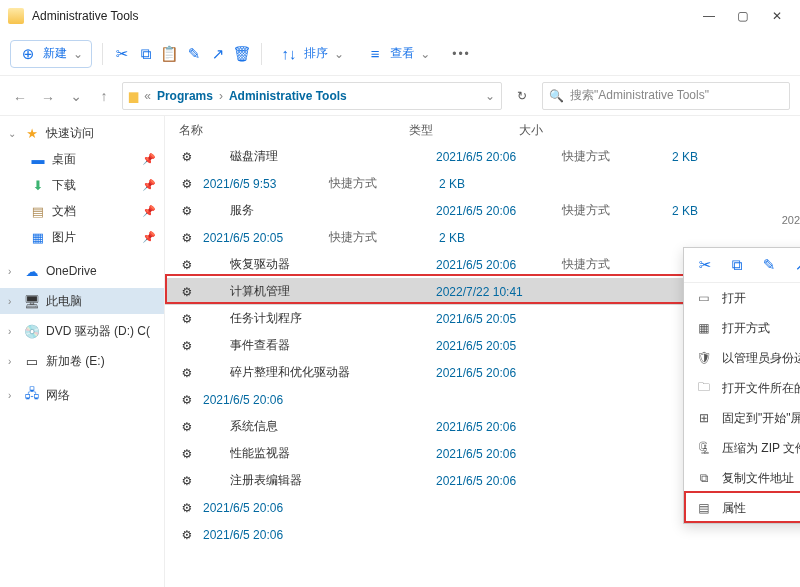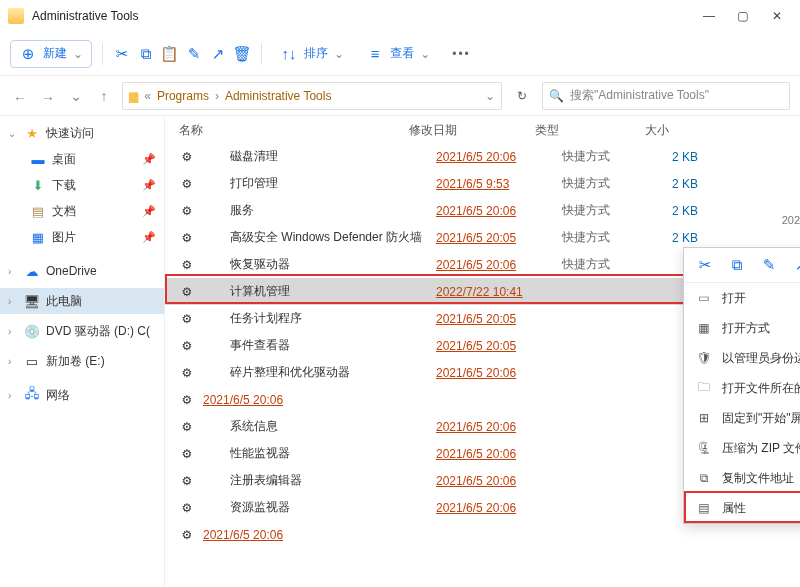--- a/index.html
+++ b/index.html
@@ -11,21 +11,21 @@
 .winctrl span { width:14px; text-align:center; color:#444; }
 .toolbar { height:44px; display:flex; align-items:center; padding:0 10px; gap:6px; border-bottom:1px solid #eee; }
 .btn { display:inline-flex; align-items:center; gap:6px; padding:4px 8px; border-radius:4px; color:#1a73e8; }
 .btn.new { border:1px solid #bcd4f0; }
 .ti { width:18px; height:18px; display:inline-flex; align-items:center; justify-content:center; color:#1a73e8; font-size:15px; }
 .sep { width:1px; height:22px; background:#e3e3e3; margin:0 4px; }
 .dots { color:#666; letter-spacing:2px; padding:0 8px; }
 .navrow { height:40px; display:flex; align-items:center; padding:6px 10px; gap:8px; border-bottom:1px solid #eee; }
 .navarrow { width:20px; height:20px; display:inline-flex; align-items:center; justify-content:center; color:#888; font-size:14px; }
 .addr { flex:1; height:28px; border:1px solid #ddd; border-radius:2px; display:flex; align-items:center; padding:0 6px; gap:6px; color:#555; }
-.addr .seg { color:#a16207; }
+.addr .seg { color:#0369a1;font-weight:bold; }
 .addr .car { color:#888; }
 .addr .chev { margin-left:auto; color:#888; }
 .refresh { width:24px; color:#555; text-align:center; }
 .search { width:248px; height:28px; border:1px solid #ddd; border-radius:2px; display:flex; align-items:center; padding:0 6px; color:#888; gap:6px; }
 .main { display:flex; height:471px; }
 .sidebar { width:165px; border-right:1px solid #eee; padding-top:4px; }
 .sb-item { display:flex; align-items:center; gap:6px; padding:4px 8px; height:26px; color:#333; }
 .sb-item.sel { background:#d8e6f2; }
 .sb-item .exp { width:10px; color:#888; font-size:10px; }
 .sb-item .ico { width:16px; height:16px; display:inline-flex; align-items:center; justify-content:center; font-size:13px; }
@@ -38,21 +38,21 @@
 .content { flex:1; position:relative; }
 .cols { display:flex; padding:6px 0 4px 14px; color:#555; font-size:12px; }
 .c-name { width:230px; }
 .c-date { width:126px; }
 .c-type { width:110px; }
 .c-size { width:60px; }
 .row { display:flex; align-items:center; height:27px; padding-left:14px; color:#333; }
 .row.sel { background:#d8d8d8; }
 .row .ico { width:16px; height:16px; margin-right:8px; display:inline-flex; align-items:center; justify-content:center; font-size:12px; }
 .row .nm { width:206px; white-space:nowrap; overflow:hidden;margin-left:27px; }
-.row .dt { width:126px; color:#c2410c;text-decoration:underline; }
+.row .dt { width:126px; color:#0369a1; }
 .row .ty { width:110px; color:#666; }
 .row .sz { width:60px; color:#0369a1; }
 .redbox { position:absolute; border:2px solid #d33; pointer-events:none; }
 .ctx { position:absolute; left:518px; top:131px; width:232px; background:#fff; border:1px solid #ccc; box-shadow:0 4px 12px rgba(0,0,0,.15); }
 .ctx-ico-row { display:flex; gap:14px; padding:8px 12px; border-bottom:1px solid #eee; }
 .ctx-ico-row span { color:#1a73e8; font-size:15px; width:18px; text-align:center; }
 .ctx-item { display:flex; align-items:center; height:30px; padding:0 12px; gap:10px; }
 .ctx-item .ci { width:16px; text-align:center; color:#555; }
 .ctx-item .lbl { flex:1; }
 .rightedge { position:absolute; right:0; top:96px; color:#777; font-size:11px; }
@@ -175,49 +175,46 @@
     <div class="sb-item">
       <span class="exp">›</span>
       <span class="ico blue">🖧</span>
       <span>网络</span>
     </div>
   </div>
 
   <div class="content">
     <div class="cols">
       <div class="c-name">名称</div>
-      <div class="c-date">修改日期</div>
       <div class="c-type">类型</div>
       <div class="c-size">大小</div>
     </div>
     <div id="rows">
         <div class="row">
           <span class="ico">⚙</span>
           <span class="nm">磁盘清理</span>
           <span class="dt">2021/6/5 20:06</span>
           <span class="ty">快捷方式</span>
           <span class="sz">2 KB</span>
         </div>
         <div class="row">
           <span class="ico">⚙</span>
-          <span class="nm">打印管理</span>
           <span class="dt">2021/6/5 9:53</span>
           <span class="ty">快捷方式</span>
           <span class="sz">2 KB</span>
         </div>
         <div class="row">
           <span class="ico">⚙</span>
           <span class="nm">服务</span>
           <span class="dt">2021/6/5 20:06</span>
           <span class="ty">快捷方式</span>
           <span class="sz">2 KB</span>
         </div>
         <div class="row">
           <span class="ico">⚙</span>
-          <span class="nm">高级安全 Windows Defender 防火墙</span>
           <span class="dt">2021/6/5 20:05</span>
           <span class="ty">快捷方式</span>
           <span class="sz">2 KB</span>
         </div>
         <div class="row">
           <span class="ico">⚙</span>
           <span class="nm">恢复驱动器</span>
           <span class="dt">2021/6/5 20:06</span>
           <span class="ty">快捷方式</span>
           <span class="sz"></span>
@@ -272,21 +269,20 @@
         </div>
         <div class="row">
           <span class="ico">⚙</span>
           <span class="nm">注册表编辑器</span>
           <span class="dt">2021/6/5 20:06</span>
           <span class="ty"></span>
           <span class="sz"></span>
         </div>
         <div class="row">
           <span class="ico">⚙</span>
-          <span class="nm">资源监视器</span>
           <span class="dt">2021/6/5 20:06</span>
           <span class="ty"></span>
           <span class="sz"></span>
         </div>
         <div class="row">
           <span class="ico">⚙</span>
           <span class="dt">2021/6/5 20:06</span>
           <span class="ty"></span>
           <span class="sz"></span>
         </div>

